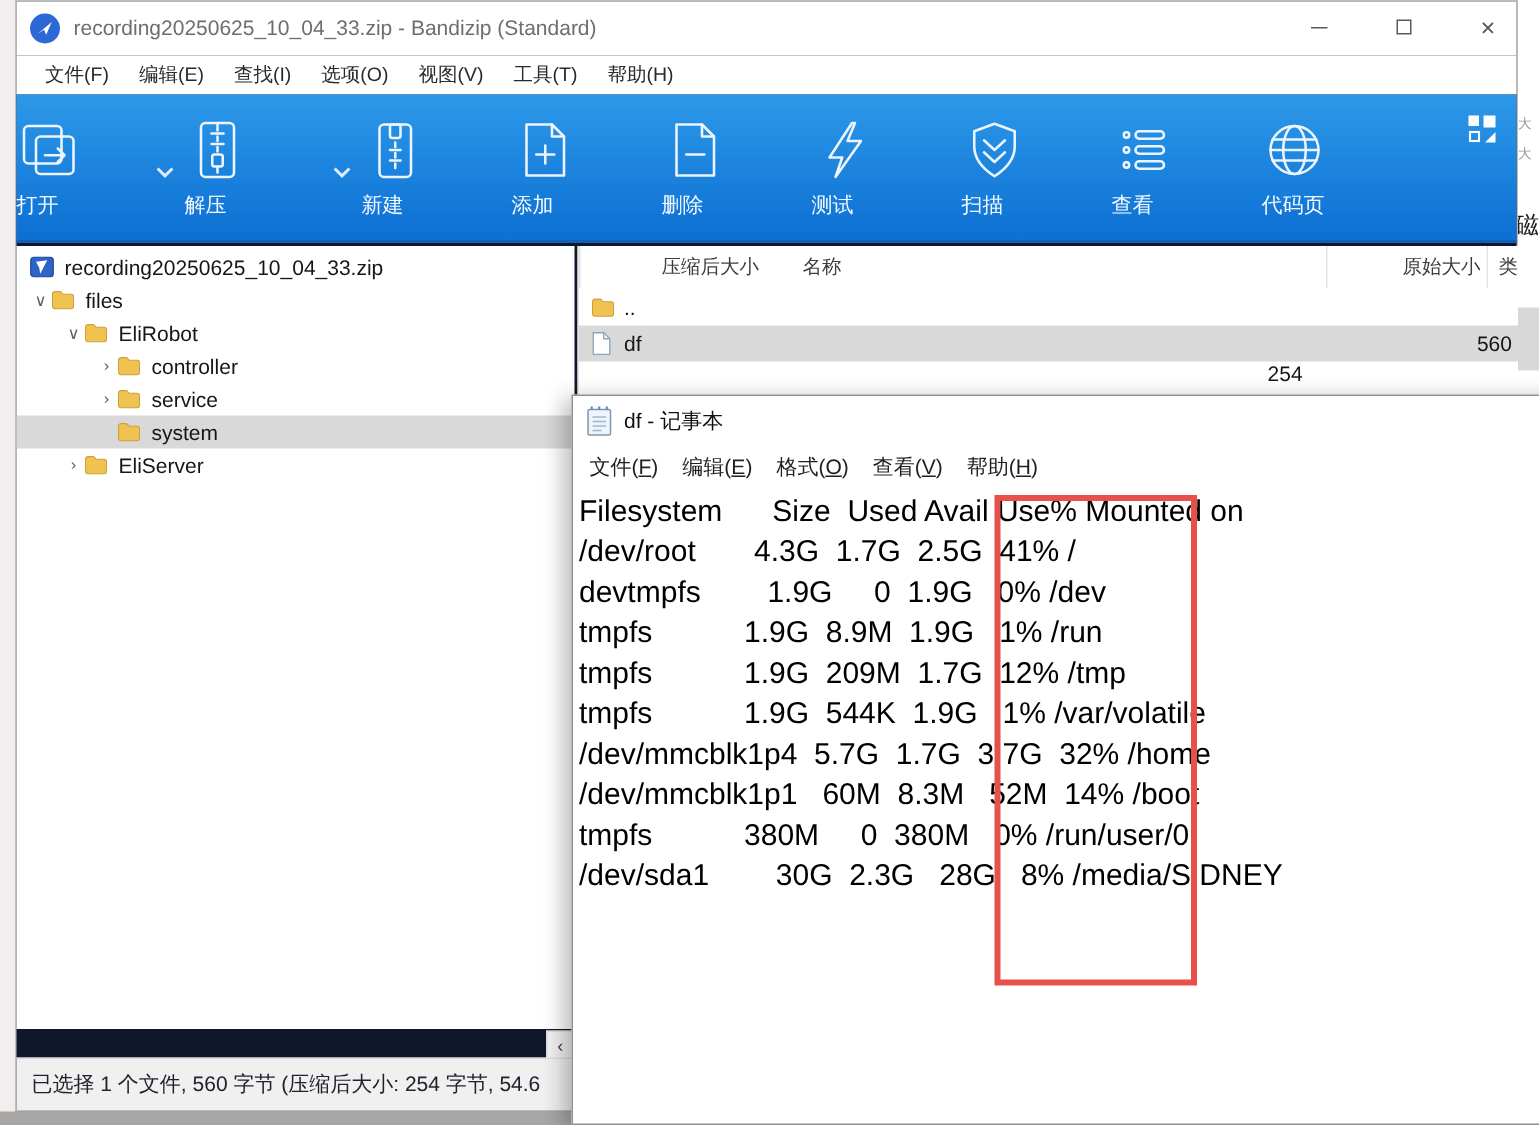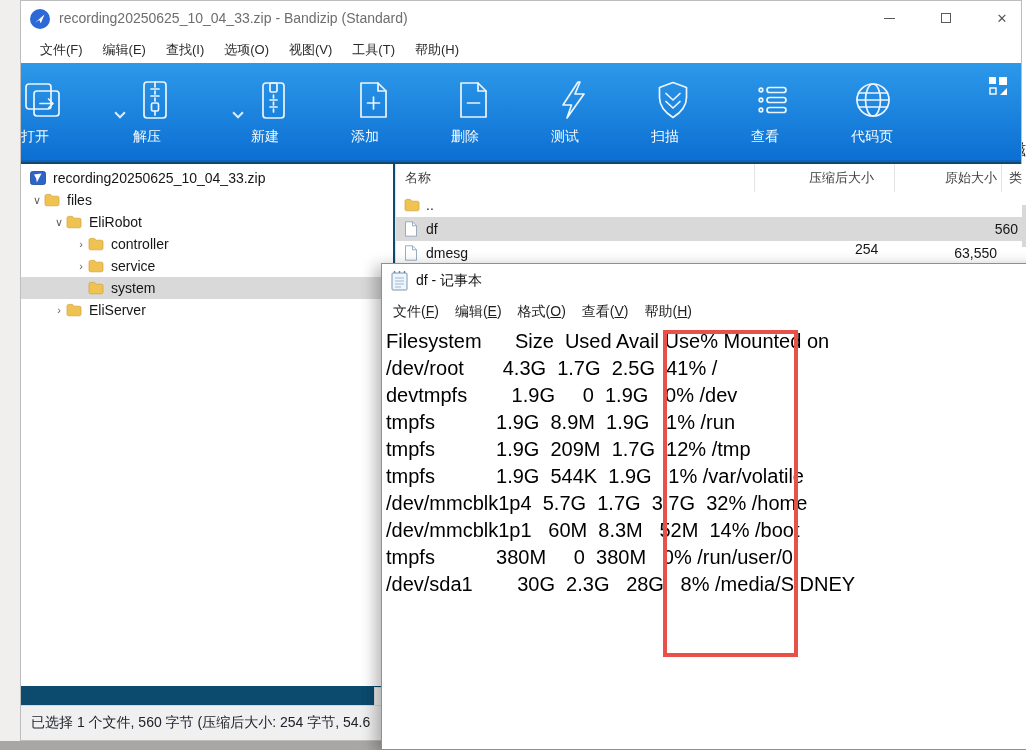--- a/index.html
+++ b/index.html
@@ -12,22 +12,22 @@
   
   .bg-right { position:absolute; left:1009px; top:0; width:17px; height:750px; background:#ffffff; z-index:0; }
   .bg-right .frag-big { position:absolute; left:1px; top:140px; font-size:16px; color:#1a1a1a; }
   .bg-right .frag-sm1 { position:absolute; left:3px; top:76px; font-size:9px; color:#9a9a9a; }
   .bg-right .frag-sm2 { position:absolute; left:3px; top:96px; font-size:9px; color:#9a9a9a; }
   .bg-right .frag-block { position:absolute; left:2px; top:205px; width:15px; height:42px; background:#d8d8d8; }
   .bg-bottom { position:absolute; left:0; top:741px; width:381px; height:9px; background:#a9a7a6; z-index:2; }
 
   
   #bandizip {
-    position:absolute; left:20px; top:0; width:1002px; height:741px;
-    background:#0c4a6e; border:1px solid #bdbdbd; z-index:1;
+    position:absolute; left:10px; top:0; width:1002px; height:741px;
+    background:#0f172a; border:1px solid #bdbdbd; z-index:1;
   }
   .bz-titlebar { position:absolute; left:0; top:0; width:100%; height:36px; background:#ffffff; }
   .bz-appicon { position:absolute; left:9px; top:8px; width:20px; height:20px; border-radius:50%;
     background:#2c69d6; }
   .bz-appicon svg { position:absolute; left:0; top:0; }
   .bz-title { position:absolute; left:38px; top:9px; font-size:14px; color:#6e6e6e; white-space:nowrap; }
   .bz-ctl { position:absolute; top:2px; width:34px; height:30px; display:flex; align-items:center; justify-content:center; }
   .bz-ctl-min { right:115px; } .bz-ctl-max { right:58px; } .bz-ctl-close { right:2px; }
   .glyph-min { width:11px; height:0; border-top:1px solid #5a5a5a; }
   .glyph-max { width:10px; height:10px; border:1px solid #5a5a5a; }
@@ -285,22 +285,22 @@
               <path d="M1 3.2 C1 2.2 1.6 1.4 2.7 1.4 H6.4 L8.2 3.2 H13.5 C14.5 3.2 15 4 15 4.9 V11 C15 12 14.4 12.8 13.4 12.8 H2.6 C1.6 12.8 1 12 1 11 Z" fill="#f0c252" stroke="#cfa03a" stroke-width="0.7"></path>
             </svg>
         </span>
         <span class="tlabel">EliServer</span>
       </div>
     </div>
     <div class="tree-scroll-btn">‹</div>
 
     <div class="bz-list">
       <div class="lheader">
+        <div class="lh-cell lh-c1">压缩后大小</div>
         <div class="lh-cell lh-name">名称</div>
-        <div class="lh-cell lh-c1">压缩后大小</div>
         <div class="lh-cell lh-c2">原始大小</div>
         <div class="lh-cell lh-type">类型</div>
       </div>
       <div class="lrow" style="top:29px">
         <div class="lc-name">
           <span class="licon">
             <svg width="16" height="14" viewBox="0 0 16 14">
                 <path d="M1 3.2 C1 2.2 1.6 1.4 2.7 1.4 H6.4 L8.2 3.2 H13.5 C14.5 3.2 15 4 15 4.9 V11 C15 12 14.4 12.8 13.4 12.8 H2.6 C1.6 12.8 1 12 1 11 Z" fill="#f0c252" stroke="#cfa03a" stroke-width="0.7"></path>
               </svg>
           </span>
@@ -314,33 +314,20 @@
           <span class="licon">
             <svg width="14" height="16" viewBox="0 0 14 16">
                 <path d="M1.5 0.8 h7 l4 4 v10.4 h-11 z" fill="#ffffff" stroke="#90a4b8" stroke-width="0.9"></path>
                 <path d="M8.5 0.8 v4 h4" fill="none" stroke="#90a4b8" stroke-width="0.9"></path>
               </svg>
           </span>
           <span>df</span>
         </div>
         <div class="lc-c1">254</div>
         <div class="lc-c2">560</div>
-      </div>
-      <div class="lrow" style="top:77px">
-        <div class="lc-name">
-          <span class="licon">
-            <svg width="14" height="16" viewBox="0 0 14 16">
-                <path d="M1.5 0.8 h7 l4 4 v10.4 h-11 z" fill="#ffffff" stroke="#90a4b8" stroke-width="0.9"></path>
-                <path d="M8.5 0.8 v4 h4" fill="none" stroke="#90a4b8" stroke-width="0.9"></path>
-              </svg>
-          </span>
-          <span>dmesg</span>
-        </div>
-        <div class="lc-c1">16,705</div>
-        <div class="lc-c2">63,550</div>
       </div>
     </div>
 
     <div class="bz-status">
       <span>已选择 1 个文件, 560 字节 (压缩后大小: 254 字节, 54.6</span>
     </div>
   </div>
 
   <div id="notepad">
     <div class="np-titlebar">

